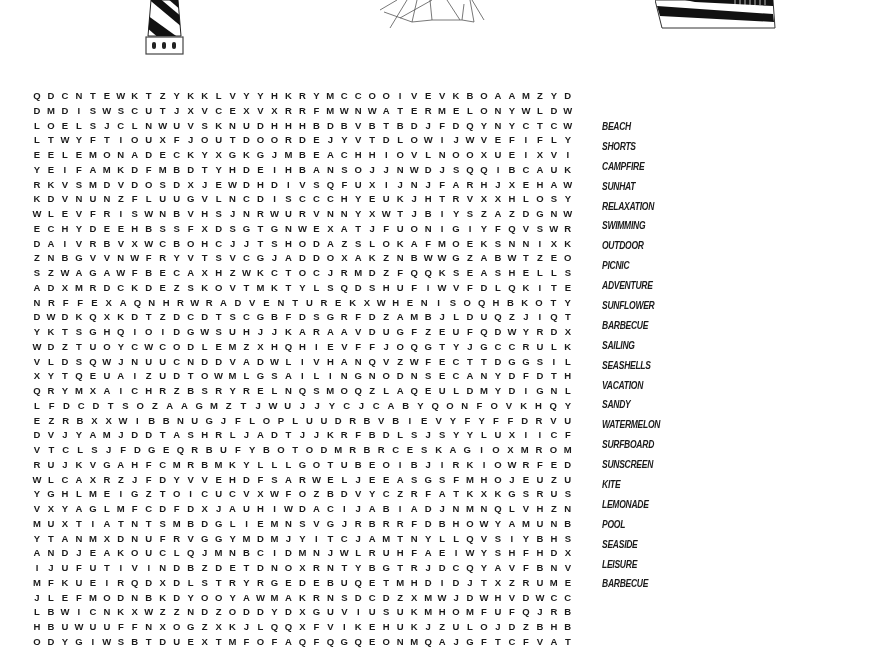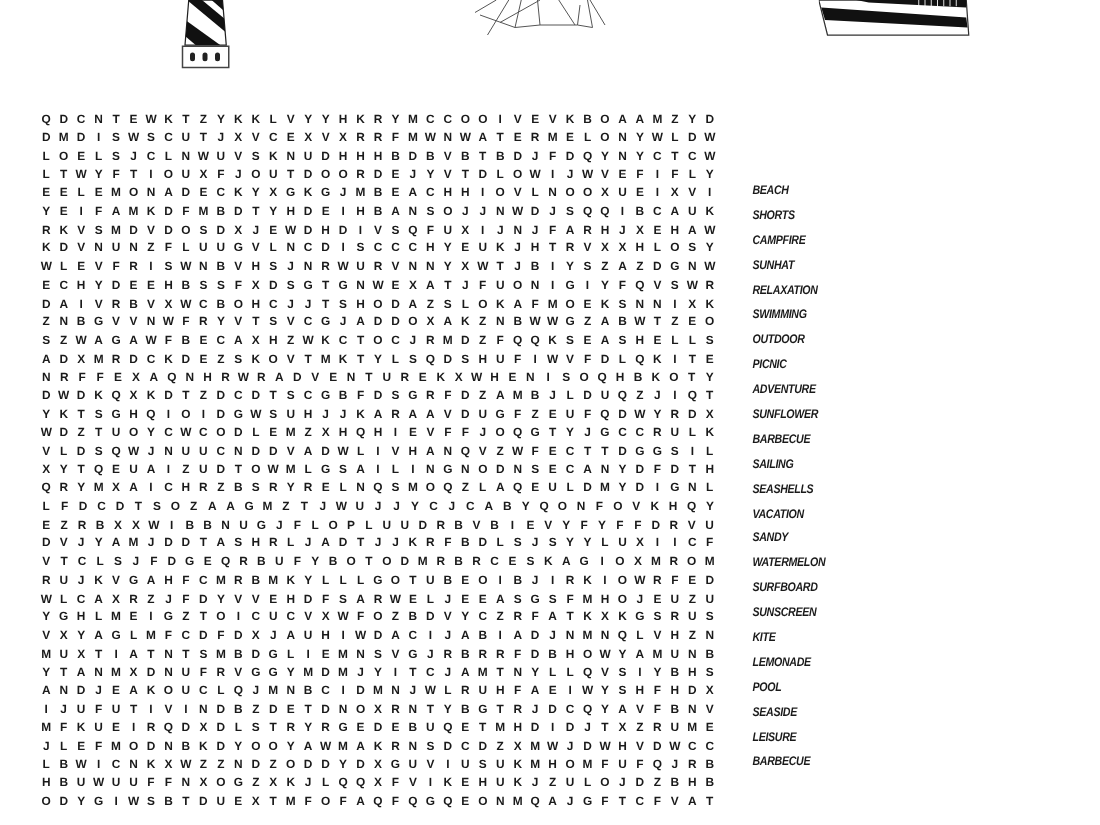--- a/index.html
+++ b/index.html
@@ -1,21 +1,21 @@
 <!DOCTYPE html>
 <html><head>
 <meta charset="utf-8">
 <style>
   html,body{margin:0;padding:0;background:#fff;}
   body{width:880px;height:660px;position:relative;overflow:hidden;font-family:"DejaVu Sans",sans-serif;color:#1a1a1a;}
   .illus{position:absolute;}
   .grid{position:absolute;left:30px;top:89px;width:545px;}
   .row{display:flex;justify-content:space-between;height:14.75px;line-height:14.75px;font-family:"Liberation Sans",sans-serif;font-size:9.5px;font-weight:bold;letter-spacing:0;}
   .row span{width:14px;text-align:center;}
-  .words{position:absolute;left:602px;top:143px;}
+  .words{position:absolute;left:602px;top:117px;}
   .word{height:19.9px;line-height:19.9px;font-family:"Liberation Sans",sans-serif;font-size:10px;font-weight:bold;font-style:italic;letter-spacing:-0.3px;text-transform:uppercase;transform:scaleX(0.85);transform-origin:left center;}
 </style>
 </head>
 <body>
 
 <svg class="illus" style="left:140px;top:0;" width="50" height="56" viewBox="0 0 50 56">
   <defs>
       <clipPath id="lh">
         <polygon points="11,0 38,0 41,36 8,36"></polygon>
       </clipPath>

